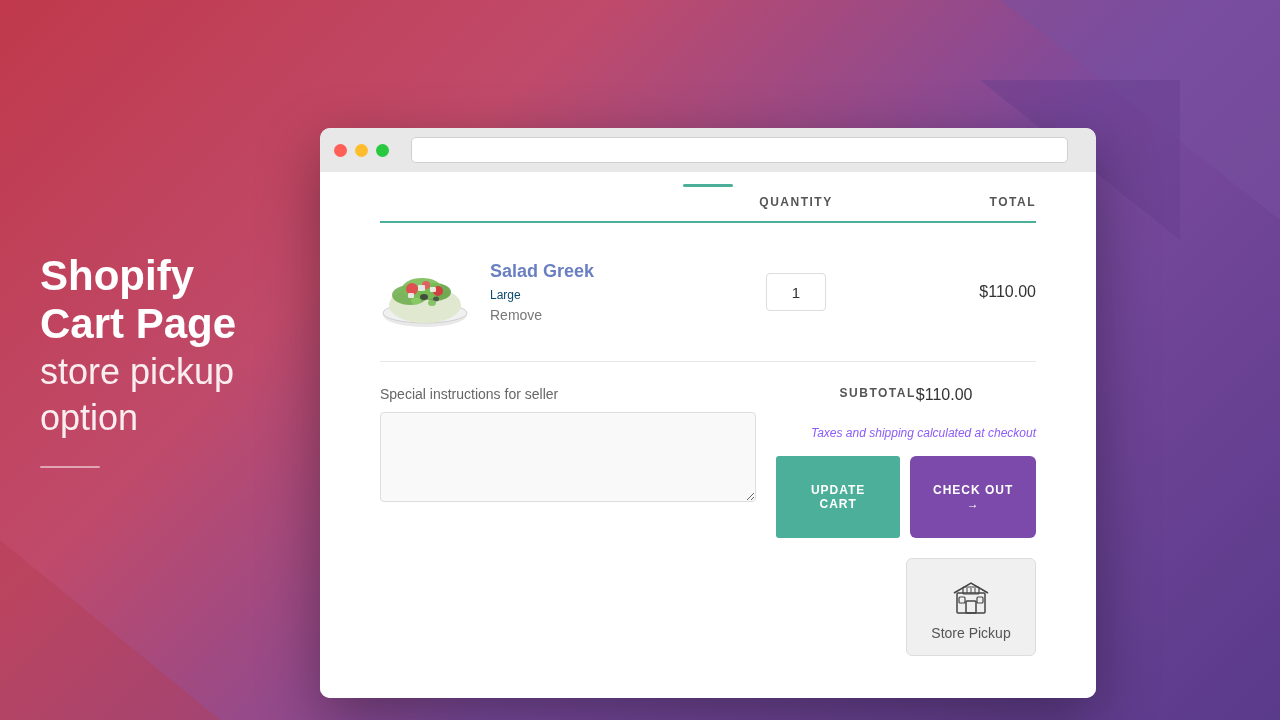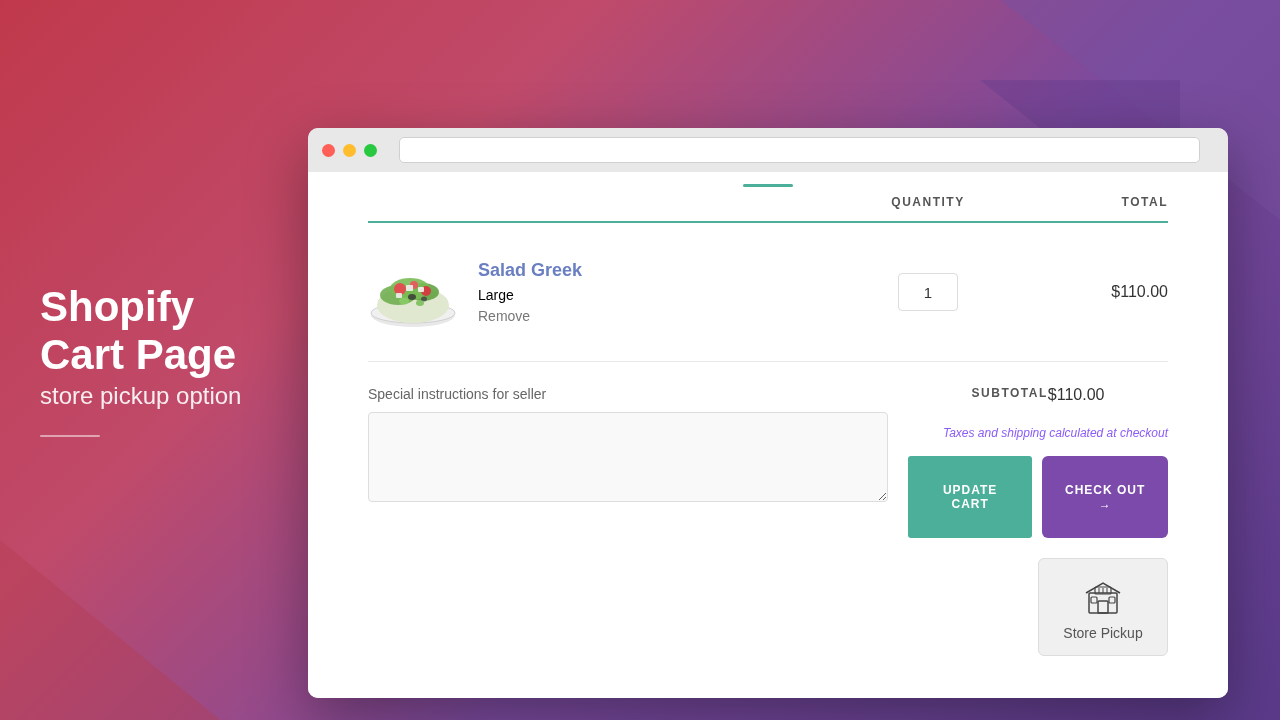--- a/index.html
+++ b/index.html
@@ -71,40 +71,40 @@
 
     .left-title {
       font-size: 42px;
       font-weight: 700;
       color: #fff;
       line-height: 1.15;
       margin-bottom: 0;
     }
 
     .left-subtitle {
-      font-size: 24px;
+      font-size: 36px;
       font-weight: 300;
       color: rgba(255,255,255,0.9);
       line-height: 1.3;
       margin-bottom: 24px;
     }
 
     .left-divider {
       width: 60px;
       height: 2px;
       background: rgba(255,255,255,0.5);
       border-radius: 1px;
     }
 
     
     .browser-window {
       position: absolute;
-      left: 308px;
+      left: 320px;
       top: 128px;
-      width: 920px;
+      width: 776px;
       height: 570px;
       background: #f0f0f0;
       border-radius: 10px;
       box-shadow: 0 20px 60px rgba(0,0,0,0.35);
       z-index: 3;
       overflow: hidden;
     }
 
     .browser-titlebar {
       height: 44px;
@@ -210,22 +210,22 @@
     }
 
     .cart-item-name {
       font-size: 18px;
       font-weight: 600;
       color: #6a7fc1;
       margin-bottom: 6px;
     }
 
     .cart-item-variant {
-      font-size: 14px;
-      color: #000000;
+      font-size: 12px;
+      color: #0c4a6e;
       margin-bottom: 4px;
     }
 
     .cart-item-remove {
       font-size: 14px;
       color: #777;
       cursor: pointer;
       text-decoration: none;
     }
 

